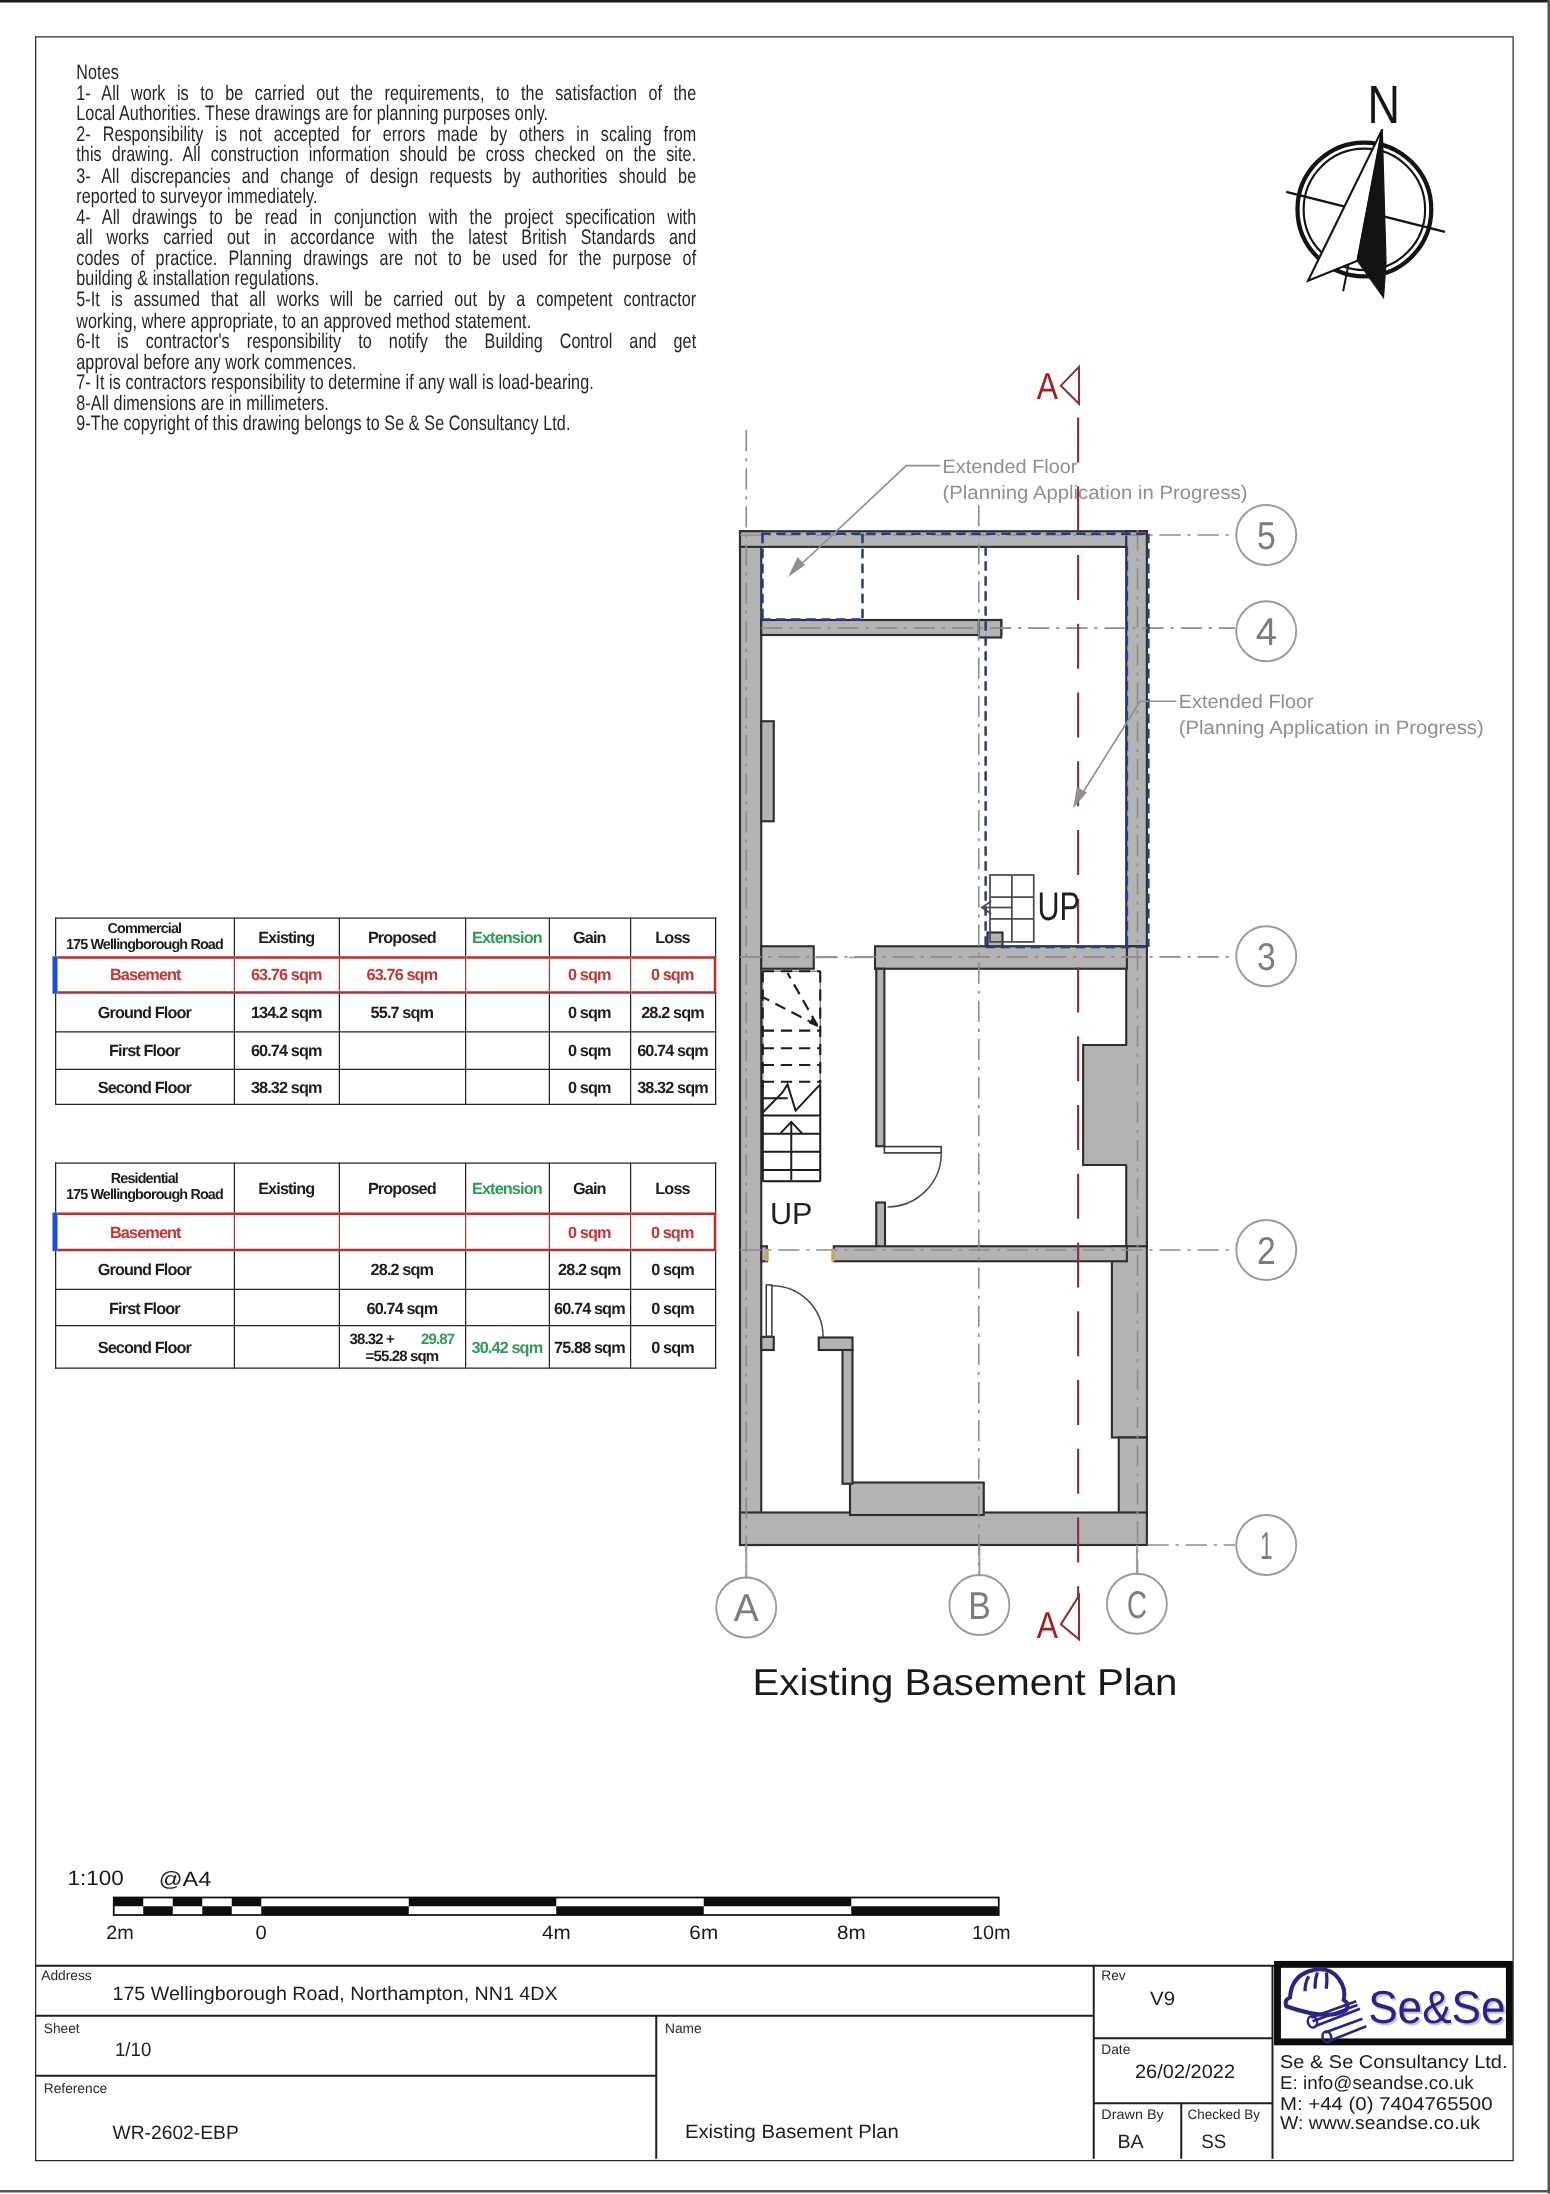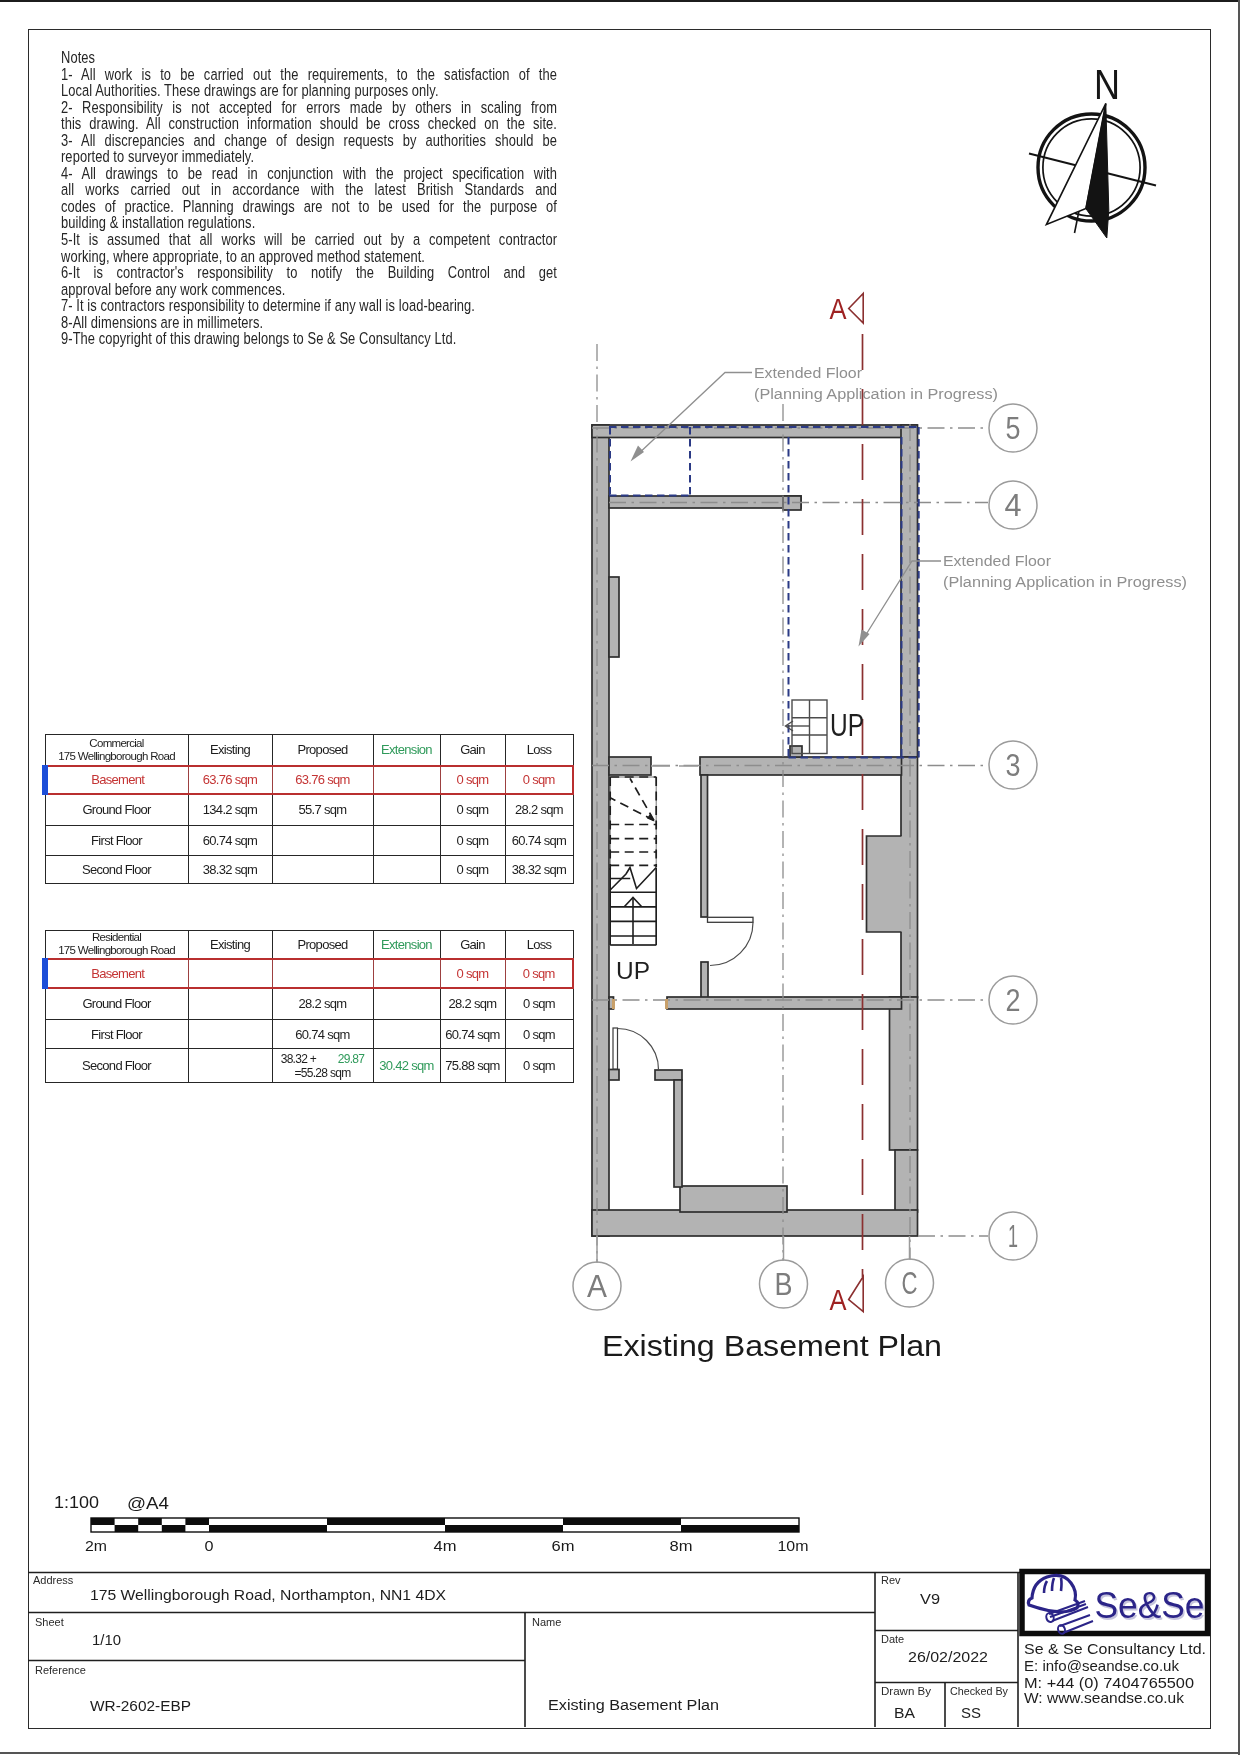--- a/index.html
+++ b/index.html
@@ -7,25 +7,25 @@
        font-family:"Liberation Sans", sans-serif;}
   .abs{position:absolute;}
   
   #notes{left:61px;top:50px;width:645px;transform:scaleX(0.769);transform-origin:0 0;
          font-size:16.8px;line-height:16.55px;color:#262626;letter-spacing:0.1px;}
   #notes div{text-align:justify;text-align-last:justify;}
   #notes div.l{text-align:left;text-align-last:left;}
   
   table.t{position:absolute;border-collapse:collapse;table-layout:fixed;
           font-size:13px;color:#1d1d1d;letter-spacing:-0.7px;}
-  table.t td{border:1.3px solid #262626;text-align:center;vertical-align:middle;padding:0;overflow:hidden;}
+  table.t td{border:1.3px solid #262626;text-align:center;vertical-align:middle;padding:0;overflow:hidden;font-weight:bold;}
   table.t td.h2{font-size:11.5px;line-height:13px;}
   .grn{color:#2f9a5a;margin-left:19px;}
   tr.red td{color:#c43434;border-top:2px solid #b92f2f;border-bottom:2px solid #b92f2f;border-left-color:#9c4040;border-right-color:#9c4040;}
-  tr.red td:first-child{border-left:6px solid #1d4ed8;}
+  tr.red td:first-child{border-left:4px solid #1d4ed8;}
   tr.red td:last-child{border-right:2px solid #b92f2f;}
 </style>
 </head>
 <body>
 
 <div class="abs" style="left:0;top:0;width:1240px;height:2px;background:#1c1c1c;"></div>
 
 <div class="abs" style="left:1238px;top:0;width:2px;height:1755px;background:#555;"></div>
 
 <div class="abs" style="left:0;top:1752px;width:1240px;height:2px;background:#555;"></div>
@@ -109,21 +109,21 @@
 <table class="t" style="left:42px;top:930px;width:528px;">
 <colgroup>
       <col style="width:143px">
       <col style="width:84px">
       <col style="width:101px">
       <col style="width:67px">
       <col style="width:65px">
       <col style="width:68px">
     </colgroup>
 <tbody>
-      <tr style="height:28px">
+      <tr style="height:40px">
         <td class="h2">Residential<br>175 Wellingborough Road</td>
         <td>Existing</td>
         <td>Proposed</td>
         <td class="grn">Extension</td>
         <td>Gain</td>
         <td>Loss</td>
       </tr>
 <tr class="red" style="height:29px">
         <td>Basement</td>
         <td></td>

